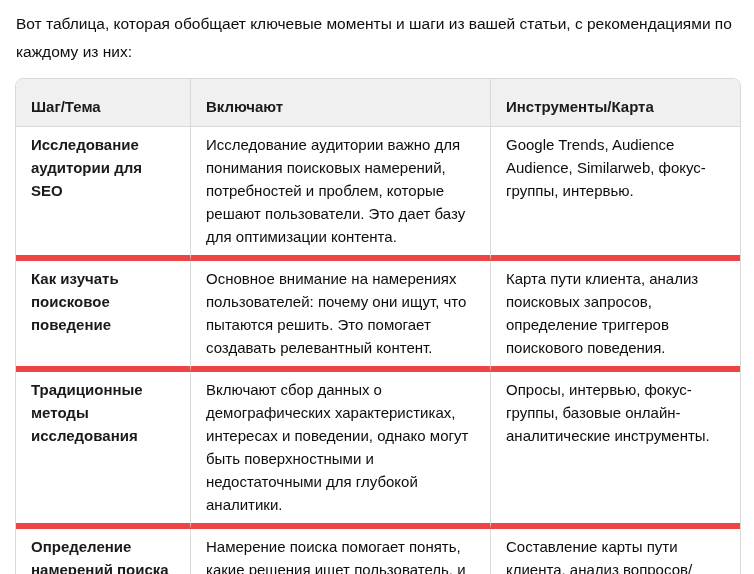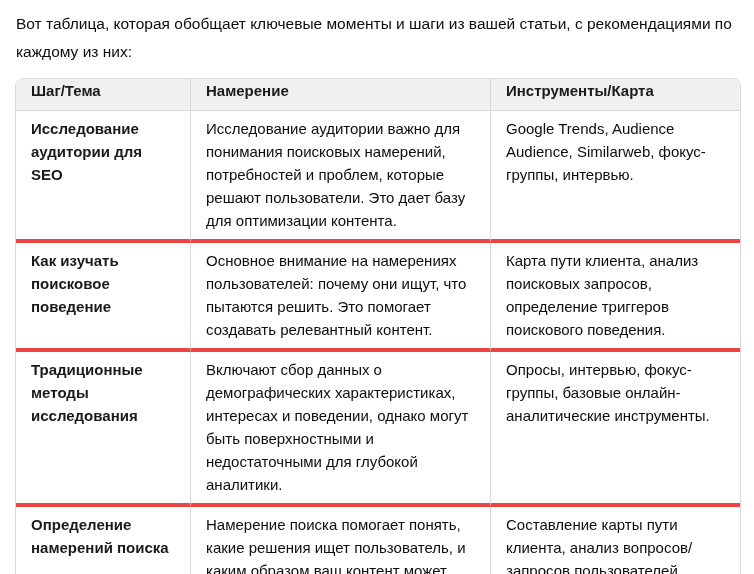--- a/index.html
+++ b/index.html
@@ -41,27 +41,27 @@
   th, td {
     box-sizing: border-box;
     text-align: left;
     vertical-align: top;
     padding: 6px 15px 7px 15px;
   }
   th {
     background: #f0f0f0;
     font-weight: 600;
     border-bottom: 1px solid #d9d9d9;
-    padding-top: 0;
+    padding-top: 16px;
     padding-bottom: 8px;
     color: #1a1a1a;
   }
   td {
     background: #ffffff;
-    border-bottom: 4px solid #ef4444;
+    border-bottom: 6px solid #ef4444;
   }
   tr:last-child td { border-bottom: none; }
   th + th, td + td { border-left: 1px solid #d9d9d9; }
   td.topic { font-weight: 600; color: #1a1a1a; }
 </style>
 </head>
 <body>
 
 <div class="page">
 
@@ -69,21 +69,21 @@
 
   <table class="summary">
     <colgroup>
       <col class="c1">
       <col class="c2">
       <col class="c3">
     </colgroup>
     <thead>
       <tr>
         <th>Шаг/Тема</th>
-        <th>Намерение</th>
+        <th>Включают</th>
         <th>Инструменты/Карта</th>
       </tr>
     </thead>
     <tbody>
       <tr>
         <td class="topic">Исследование аудитории для SEO</td>
         <td>Исследование аудитории важно для понимания поисковых намерений, потребностей и проблем, которые решают пользователи. Это дает базу для оптимизации контента.</td>
         <td>Google Trends, Audience Audience, Similarweb, фокус-группы, интервью.</td>
       </tr>
       <tr>

